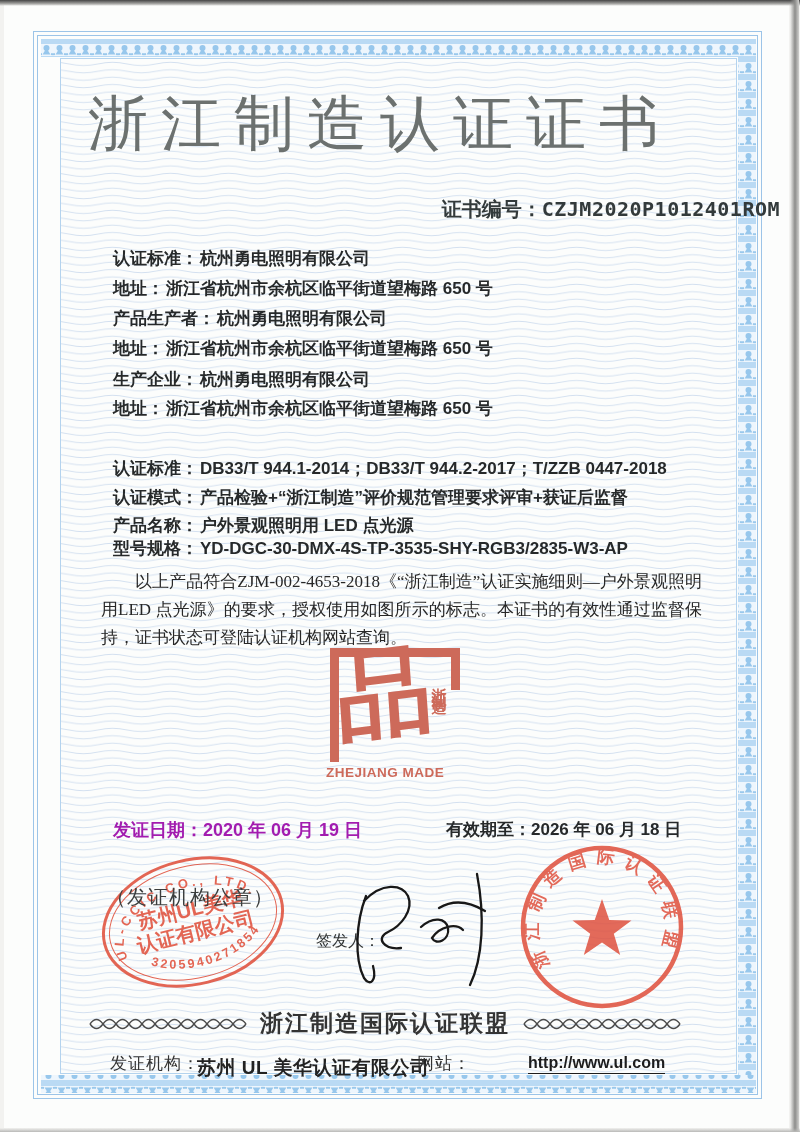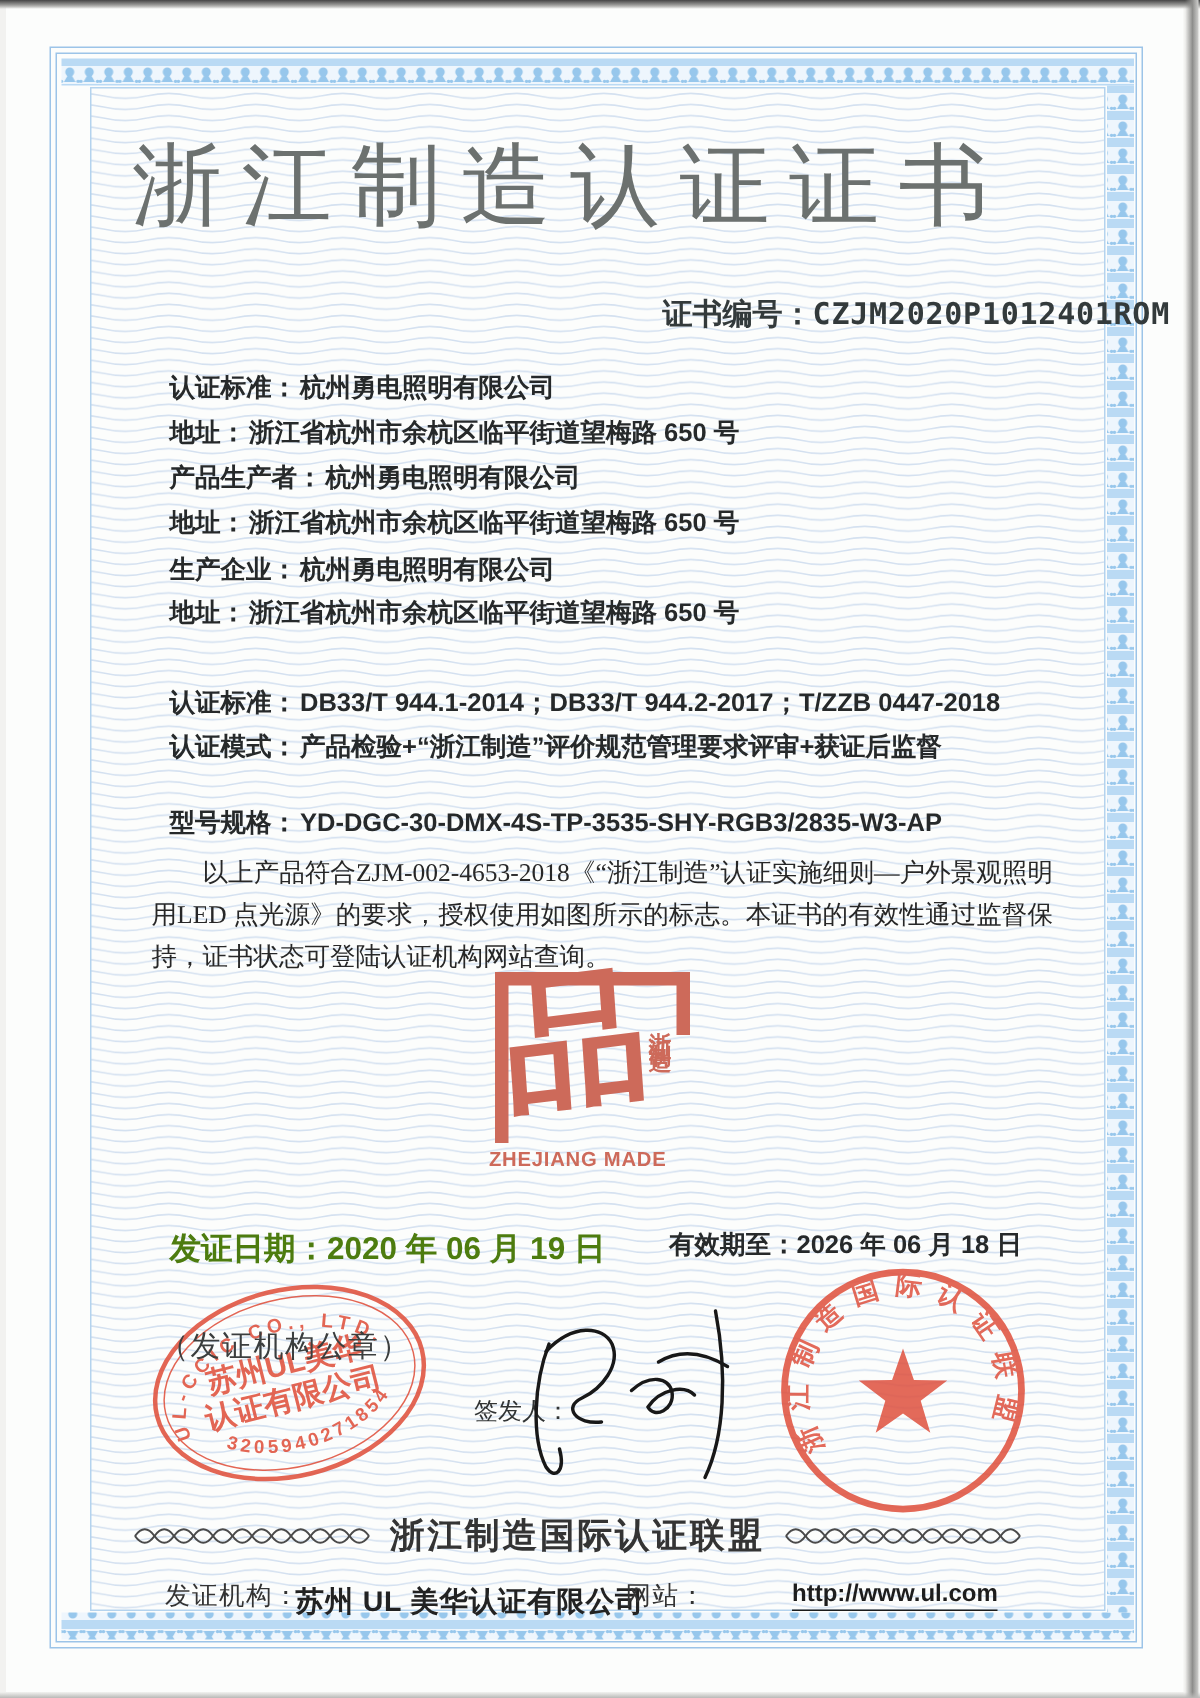--- a/index.html
+++ b/index.html
@@ -40,21 +40,21 @@
   .logo .bar-left { left:0; top:0; width:9px; height:114px; }
   .logo .bar-stub { right:0; top:0; width:9px; height:42px; }
   .logo .mark { position:absolute; left:6px; top:-8px; font-size:96px; line-height:1.1;
     color:#cd6a5a; font-family:"DejaVu Serif",serif; font-weight:700;
     transform:rotate(-7deg) skewX(-3deg); }
   .logo .side { position:absolute; right:12px; top:28px; writing-mode:vertical-rl;
     font-size:15px; font-weight:700; letter-spacing:4px; color:#cd6a5a; }
   .logo .caption { position:absolute; left:-4px; right:-8px; bottom:0; 
     font-size:13.5px; font-weight:700; letter-spacing:0.5px; color:#cd6a5a; }
 
-  .date-issue { left:113px; top:818px; font-size:21px; font-weight:700; color:#4d7c0f; }
+  .date-issue { left:113px; top:818px; font-size:18px; font-weight:700; color:#a21caf; }
   .date-expiry { left:446px; top:818px; font-size:17px; font-weight:700; color:#26292a; }
 
   .seal-note { left:106px; top:884px; font-size:20px; color:#3b3e3e; letter-spacing:1px; z-index:3; }
   .seal-left { left:93px; top:850px; opacity:0.87; z-index:2; }
   .signer-label { left:316px; top:931px; font-size:16px; color:#313434; }
   .signature { left:344px; top:866px; z-index:3; }
   .seal-right { left:514px; top:839px; opacity:0.86; z-index:2; }
 
   .alliance { left:0; right:30px; top:1008px; display:flex; align-items:center;
     justify-content:center; gap:12px; }
@@ -129,20 +129,23 @@
   <div class="abs row" style="top:397px">
     <span>地址：</span><span class="val">浙江省杭州市余杭区临平街道望梅路 650 号</span>
   </div>
 
   <div class="abs row" style="top:457px">
     <span>认证标准：</span><span class="val">DB33/T 944.1-2014；DB33/T 944.2-2017；T/ZZB 0447-2018</span>
   </div>
   <div class="abs row" style="top:486px">
     <span>认证模式：</span><span class="val">产品检验+“浙江制造”评价规范管理要求评审+获证后监督</span>
   </div>
+  <div class="abs row" style="top:514px">
+    <span>产品名称：</span><span class="val">户外景观照明用 LED  点光源</span>
+  </div>
   <div class="abs row" style="top:537px">
     <span>型号规格：</span><span class="val">YD-DGC-30-DMX-4S-TP-3535-SHY-RGB3/2835-W3-AP</span>
   </div>
 
   <div class="abs statement">以上产品符合ZJM-002-4653-2018《“浙江制造”认证实施细则—户外景观照明用LED 点光源》的要求，授权使用如图所示的标志。本证书的有效性通过监督保持，证书状态可登陆认证机构网站查询。</div>
 
   <div class="abs logo">
     <div class="bar bar-top"></div>
     <div class="bar bar-left"></div>
     <div class="bar bar-stub"></div>

